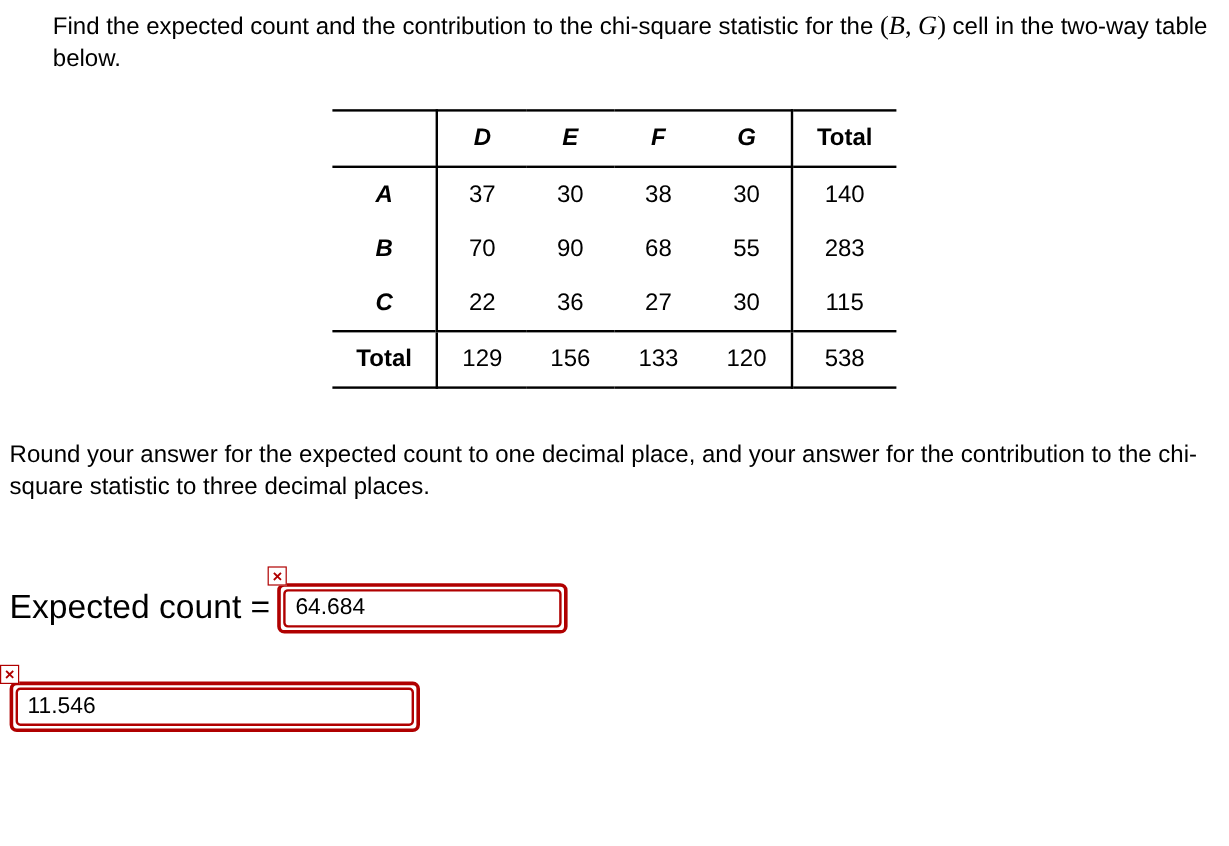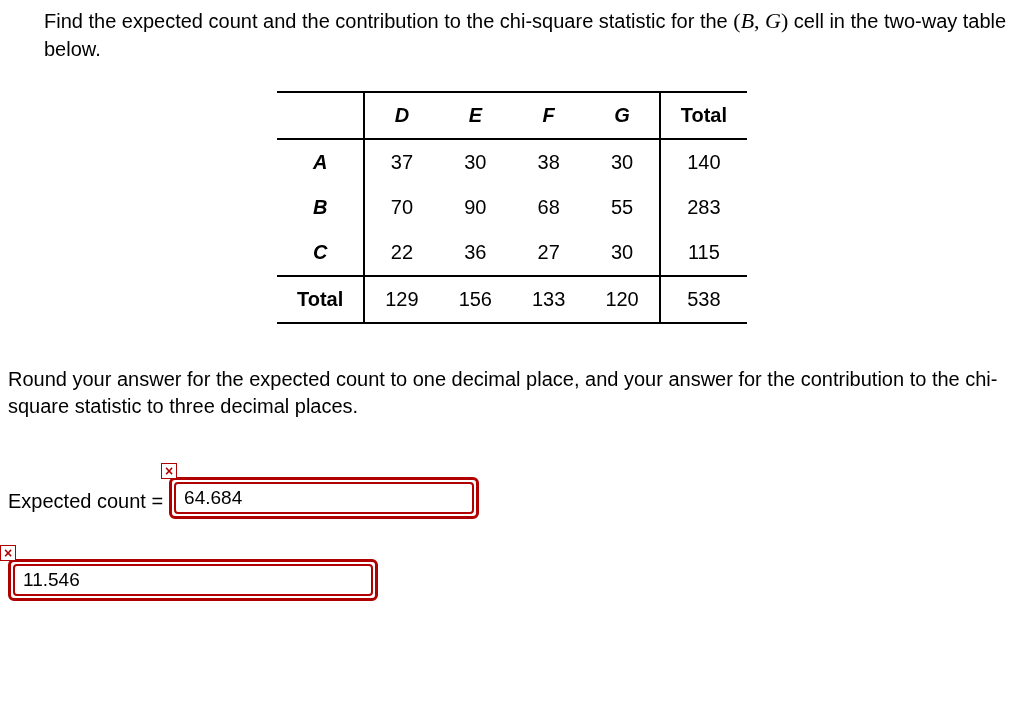--- a/index.html
+++ b/index.html
@@ -74,21 +74,21 @@
       line-height: 1.35;
       margin-bottom: 36px;
     }
     .answer-row {
       display: flex;
       align-items: flex-end;
       margin-bottom: 40px;
       gap: 6px;
     }
     .answer-label {
-      font-size: 20px;
+      font-size: 28px;
       padding-bottom: 6px;
       margin-top: 34px;
     }
     .input-wrap {
       position: relative;
       display: inline-block;
     }
     .input-outer {
       border: 3px solid #b00000;
       border-radius: 6px;
@@ -101,25 +101,25 @@
       background: #fff;
       display: inline-block;
     }
     .answer-input {
       border: none;
       outline: none;
       font-family: Verdana, Geneva, sans-serif;
       font-size: 19px;
       padding: 4px 8px;
       background: transparent;
-      width: 296px;
+      width: 228px;
       height: 28px;
     }
     .answer-input.wide {
-      width: 356px;
+      width: 328px;
     }
     .x-badge {
       position: absolute;
       top: -14px;
       left: -8px;
       width: 16px;
       height: 16px;
       border: 1.5px solid #b00000;
       background: #fff;
       display: flex;

